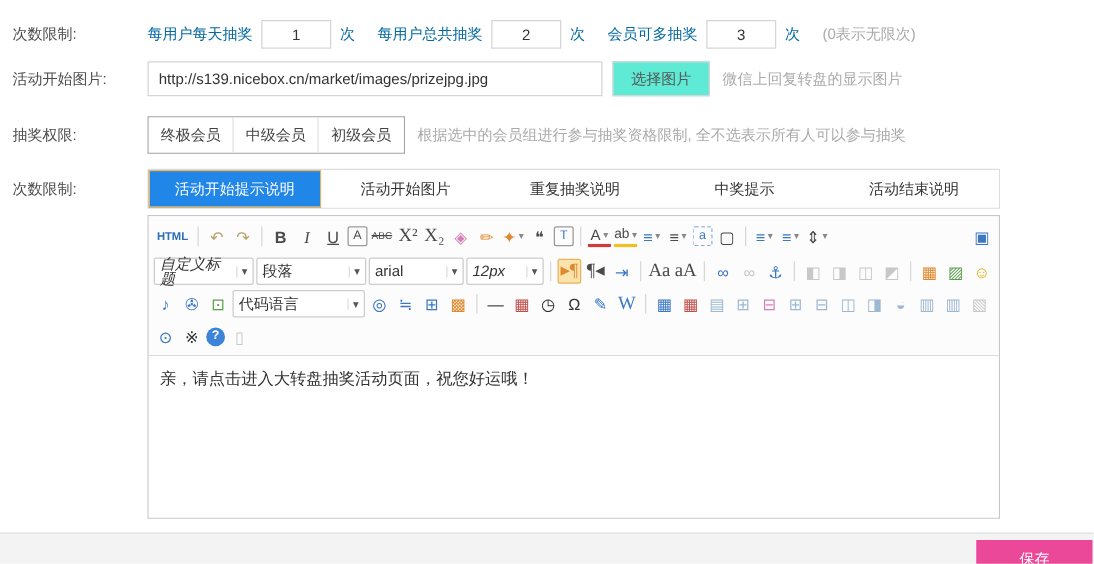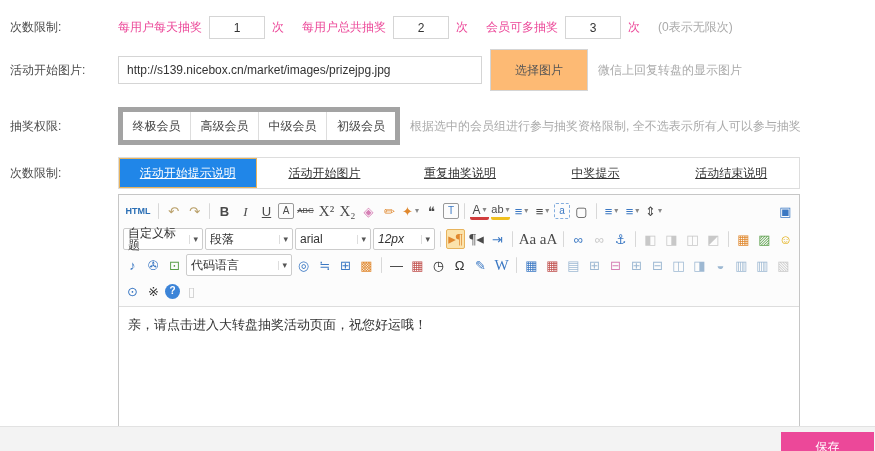--- a/index.html
+++ b/index.html
@@ -12,52 +12,52 @@
 
   
   .frow { display:flex; align-items:center; }
   .r1 { margin-top:16px; }
   .r2 { margin-top:10px; }
   .r3 { margin-top:16px; }
   .r4 { margin-top:12px; }
   .flabel { width:118px; padding-left:10px; flex:none; color:#4d4d4d; }
   .fbody { display:flex; align-items:center; flex:1; }
 
-  .ftext { margin-right:7px; color:#ec4899; }
+  .ftext { margin-right:7px; color:#0369a1; }
   .unit { margin-right:18px; margin-left:0; }
   .num-input {
     width:56px; height:23px; border:1px solid #d5d5d5; text-align:center;
     font-size:12px; color:#333; margin-right:7px; outline:none;
     font-family:"Liberation Sans",sans-serif;
   }
   .hint { color:#aaa; }
 
   .url-input {
     width:364px; height:28px; border:1px solid #d5d5d5; padding:0 8px;
     font-size:12px; color:#333; outline:none; font-family:"Liberation Sans",sans-serif;
   }
   .choose-btn {
-    margin-left:8px; height:42px; padding:0 24px; background:#fdba74;
+    margin-left:8px; height:28px; padding:0 14px; background:#5eead4;
     border:1px solid #d5d5d5; color:#555; font-size:12px; cursor:pointer;
     font-family:"Liberation Sans",sans-serif;
   }
   .r2 .hint { margin-left:10px; }
 
-  .member-group { display:flex; border:5px solid #a3a3a3; background:#fff;font-family:Liberation Serif, serif; }
+  .member-group { display:flex; border:1px solid #a3a3a3; background:#fff;font-family:Liberation Serif, serif; }
   .member {
     width:68px; height:28px; display:flex; align-items:center; justify-content:center;
     font-size:12px; color:#444; border-right:1px solid #ddd; cursor:pointer; background:#fff;
   }
   .member:last-child { border-right:none; }
   .r3 .hint { margin-left:10px; }
 
   .tabbar { display:flex; width:682px; border:1px solid #ddd; background:#fff; }
   .tab {
     flex:1; height:30px; display:flex; align-items:center; justify-content:center;
-    font-size:12px; color:#333; cursor:pointer; background:#fff;text-decoration:underline;
+    font-size:12px; color:#333; cursor:pointer; background:#fff;
   }
   .tab.active { background:#2086e8; color:#fff; }
 
   
   .editor { margin:5px 0 0 118px; width:682px; border:1px solid #c6c6c6; background:#fff; }
   .toolbar { background:#fcfcfc; border-bottom:1px solid #ddd; padding:1px 3px 2px 3px; }
   .tb-row { display:flex; align-items:center; flex-wrap:nowrap; overflow:hidden; height:26px; }
   .tb-row.first { height:30px; }
 
   .tb-item {
@@ -90,21 +90,21 @@
   .c-pink { color:#d67fb5; }
   .c-amber { color:#b9a06a; }
   .c-dis { color:#c8c8c8; cursor:default; }
   .dark { color:#333; }
 
   .sel {
     border:1px solid #ccc; background:#fff; padding:0 4px; height:22px;
     font-size:12px; color:#333; justify-content:space-between; border-radius:2px;
   }
   .sel::after { content:"▾"; font-size:9px; color:#555; margin-left:4px; padding-left:3px; border-left:1px solid #ddd; }
-  .w78 { width:80px; } .w84 { width:88px; } .w76 { width:76px; } .w60 { width:62px;font-style:italic; } .w86 { width:106px; }
+  .w78 { width:80px;font-style:italic; } .w84 { width:88px; } .w76 { width:76px; } .w60 { width:62px;font-style:italic; } .w86 { width:106px; }
 
   .content {
     height:129px; padding:8px 9px; font-size:13px; color:#333; background:#fff;
     line-height:1.5; cursor:text; overflow:hidden;
   }
 
   
   .footer {
     position:absolute; left:0; bottom:0; width:875px; height:41px;
     background:#f3f3f3; border-top:1px solid #e2e2e2;
@@ -143,21 +143,20 @@
       <button class="choose-btn">选择图片</button>
       <span class="hint">微信上回复转盘的显示图片</span>
     </div>
   </div>
 
   <div class="frow r3">
     <div class="flabel">抽奖权限:</div>
     <div class="fbody">
       <div class="member-group">
           <span class="member">终极会员</span>
-          <span class="member">高级会员</span>
           <span class="member">中级会员</span>
           <span class="member">初级会员</span>
         </div>
       <span class="hint">根据选中的会员组进行参与抽奖资格限制, 全不选表示所有人可以参与抽奖</span>
     </div>
   </div>
 
   <div class="frow r4">
     <div class="flabel">次数限制:</div>
     <div class="fbody">

